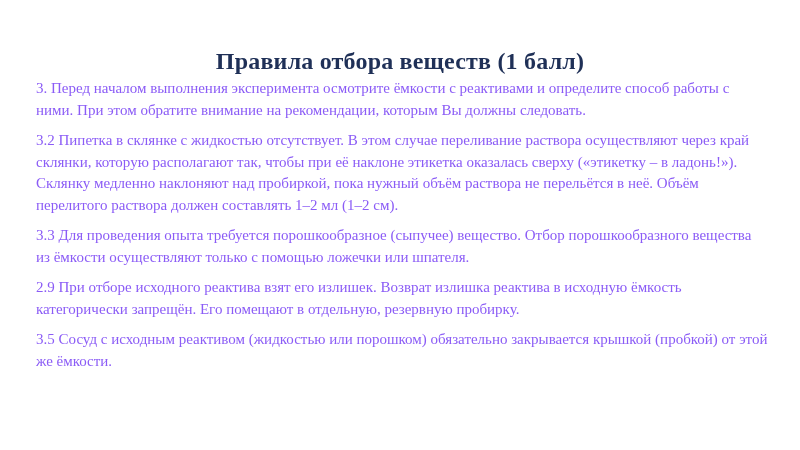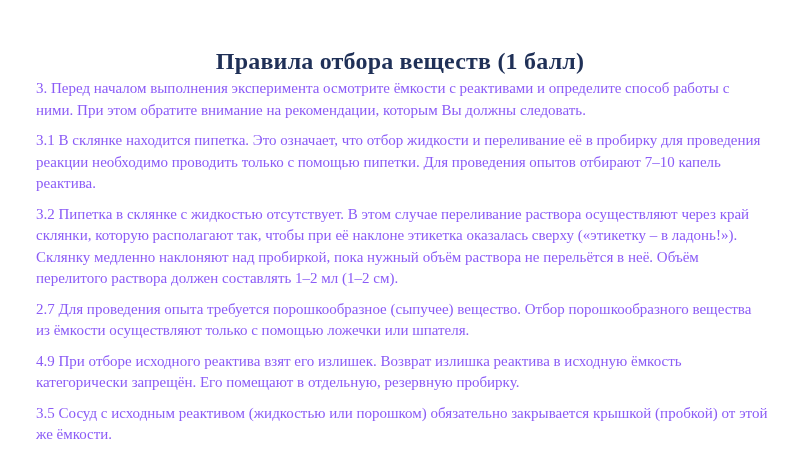--- a/index.html
+++ b/index.html
@@ -56,20 +56,19 @@
 </style>
 </head>
 <body>
 
 <div class="slide">
 
   <h1 class="slide-title">Правила отбора веществ (1 балл)</h1>
 
   <div class="body-block">
     <p class="para">3. Перед началом выполнения эксперимента осмотрите ёмкости с реактивами и определите способ работы с ними. При этом обратите внимание на рекомендации, которым Вы должны следовать.</p>
-    <p class="para">3.1 В склянке находится пипетка. Это означает, что отбор жидкости и переливание её в пробирку для проведения реакции необходимо проводить только с помощью пипетки. Для проведения опытов отбирают 7–10 капель реактива.</p>
     <p class="para">3.2 Пипетка в склянке с жидкостью отсутствует. В этом случае переливание раствора осуществляют через край склянки, которую располагают так, чтобы при её наклоне этикетка оказалась сверху («этикетку – в ладонь!»). Склянку медленно наклоняют над пробиркой, пока нужный объём раствора не перельётся в неё. Объём перелитого раствора должен составлять 1–2 мл (1–2 см).</p>
-    <p class="para">2.7 Для проведения опыта требуется порошкообразное (сыпучее) вещество. Отбор порошкообразного вещества из ёмкости осуществляют только с помощью ложечки или шпателя.</p>
-    <p class="para">4.9 При отборе исходного реактива взят его излишек. Возврат излишка реактива в исходную ёмкость категорически запрещён. Его помещают в отдельную, резервную пробирку.</p>
+    <p class="para">3.3 Для проведения опыта требуется порошкообразное (сыпучее) вещество. Отбор порошкообразного вещества из ёмкости осуществляют только с помощью ложечки или шпателя.</p>
+    <p class="para">2.9 При отборе исходного реактива взят его излишек. Возврат излишка реактива в исходную ёмкость категорически запрещён. Его помещают в отдельную, резервную пробирку.</p>
     <p class="para">3.5 Сосуд с исходным реактивом (жидкостью или порошком) обязательно закрывается крышкой (пробкой) от этой же ёмкости.</p>
   </div>
 
 </div>
 
 </body></html>

